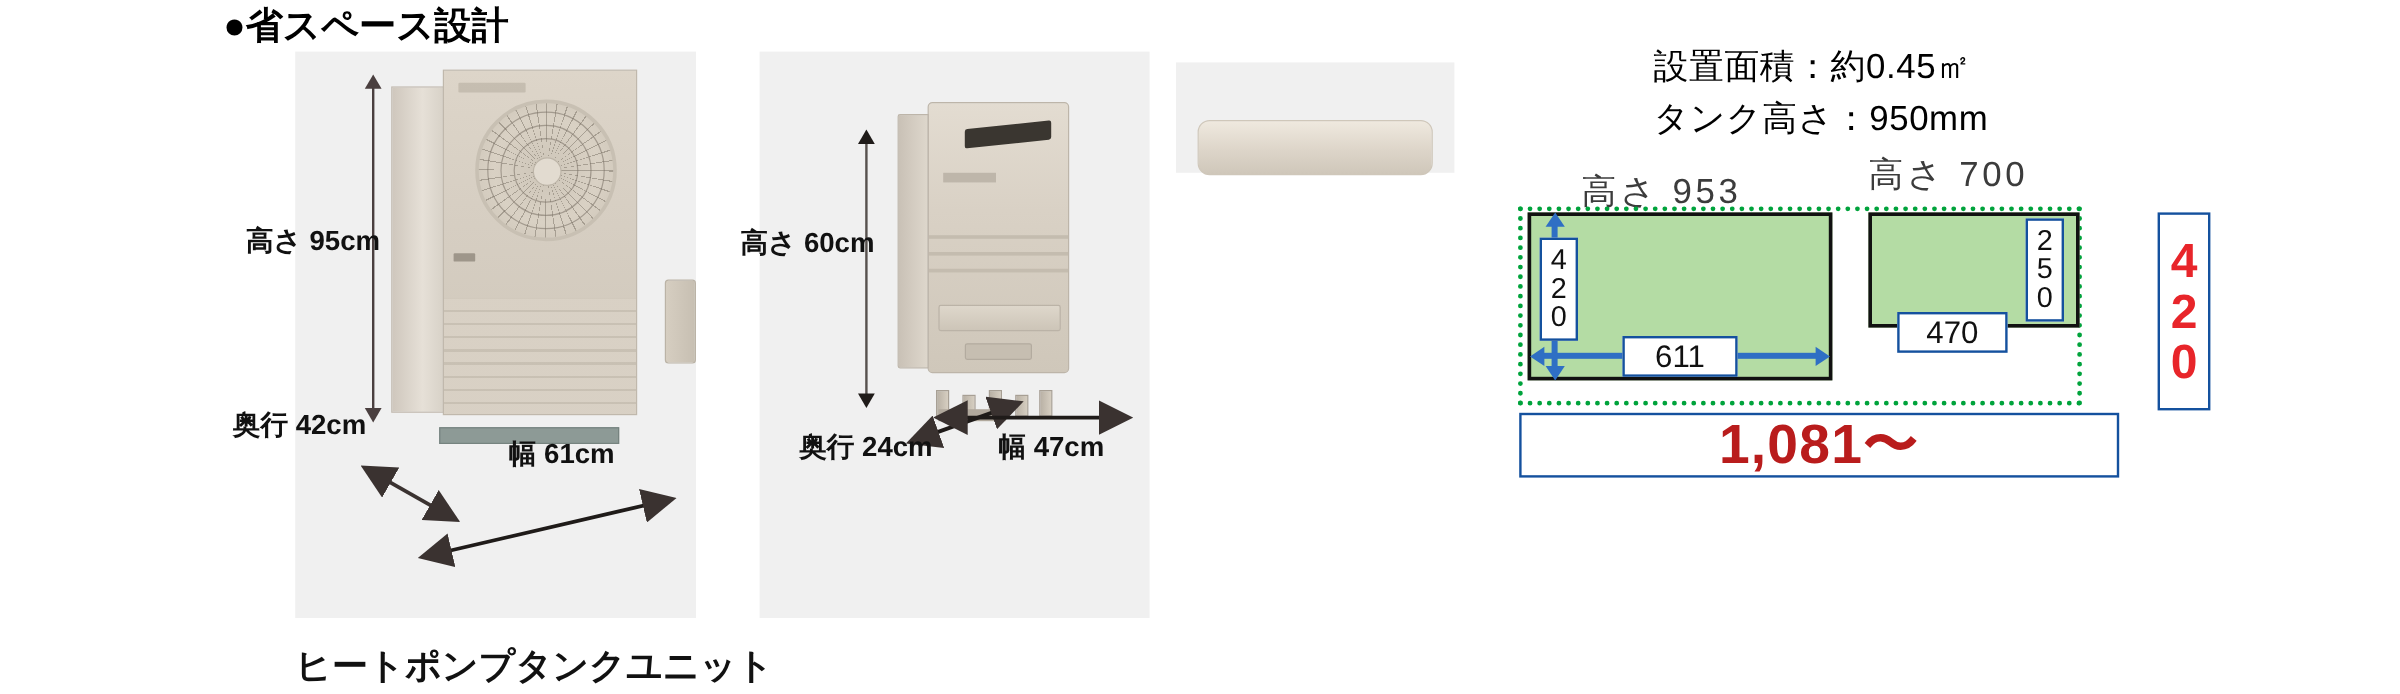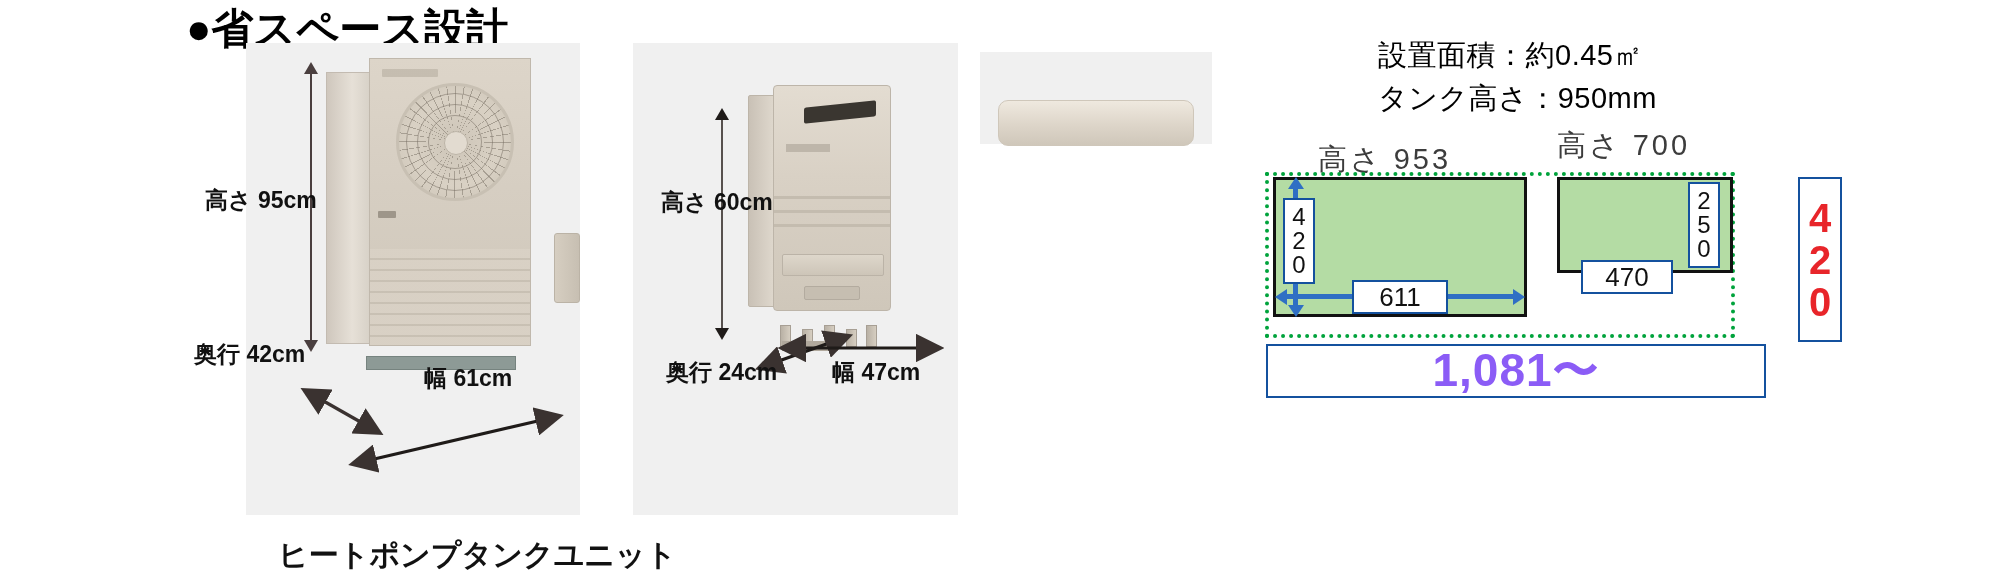--- a/index.html
+++ b/index.html
@@ -8,21 +8,21 @@
     background:#ffffff;
     font-family:"Liberation Sans","DejaVu Sans",sans-serif;
     overflow:hidden;
     position:relative;
   }
   .root{position:absolute;left:0;top:0;width:2000px;height:578px;}
 
   
   .heading{
     position:absolute;left:186px;top:1px;
-    font-size:42px;font-weight:700;color:#000;
+    font-size:31px;font-weight:700;color:#000;
     letter-spacing:0px;white-space:nowrap;
   }
 
   
   .panel{position:absolute;background:#f0f0f0;}
   .panel-caption{
     position:absolute;text-align:center;
     font-size:30px;font-weight:700;color:#111;
     white-space:nowrap;
   }
@@ -123,21 +123,21 @@
 
   .blue-line-v{position:absolute;width:5px;background:#2f6fc4;}
   .blue-line-h{position:absolute;height:5px;background:#2f6fc4;}
   .blue-head{position:absolute;width:0;height:0;}
 
   .red-box{position:absolute;background:#fff;border:2px solid #14519e;box-sizing:border-box;
      display:flex;flex-direction:column;align-items:center;justify-content:center;
      color:#e8252a;font-weight:700;font-size:40px;line-height:1.05;}
   .total-box{position:absolute;background:#fff;border:2px solid #14519e;box-sizing:border-box;
      display:flex;align-items:center;justify-content:center;
-     font-size:46px;color:#8b5cf6;font-weight:700;letter-spacing:1px;}
+     font-size:46px;color:#b91c1c;font-weight:700;letter-spacing:1px;}
 
   .tank-photo{position:absolute;}
   .tank-body{position:absolute;left:0;top:0;width:100%;height:100%;
      background:linear-gradient(to bottom,#efe9df,#ddd5c9 55%,#cfc7ba);
      border-radius:10px;border:1px solid #cfc7ba;box-sizing:border-box;}
 </style>
 </head>
 <body>
 
 <div class="root">
@@ -181,21 +181,21 @@
     </defs>
     <line x1="22" y1="9" x2="66" y2="34" stroke="#3a3230" stroke-width="3.2" marker-start="url(#ahL)" marker-end="url(#ahR)"></line>
   </svg>
   <div class="dim-label" style="left:194px;top:339px;">奥行 42cm</div>
 
   <svg style="position:absolute;left:360px;top:398px;width:200px;height:70px;overflow:visible;">
     <line x1="10" y1="62" x2="182" y2="22" stroke="#1f1b19" stroke-width="3.2" marker-start="url(#ahL)" marker-end="url(#ahR)"></line>
   </svg>
   <div class="dim-label" style="left:424px;top:363px;">幅 61cm</div>
 
-  <div class="panel-caption" style="left:246px;top:535px;width:334px;margin-left:32px;">ヒートポンプタンクユニット</div>
+  <div class="panel-caption" style="left:246px;top:535px;width:334px;">ヒートポンプタンクユニット</div>
 
   <div class="panel" style="left:633px;top:43px;width:325px;height:472px;"></div>
 
   <div class="gw-unit" style="left:748px;top:85px;width:170px;height:240px;">
     <div class="gw-side"></div>
     <div class="gw-front">
       <div class="gw-slot"></div>
       <div class="gw-brand"></div>
       <div class="gw-band" style="top:110px;"></div>
       <div class="gw-band" style="top:124px;"></div>
@@ -211,21 +211,21 @@
       <div class="gw-pipe" style="left:100px;height:22px;"></div>
     </div>
     <div class="gw-tray"></div>
   </div>
 
   <div class="arrow" style="left:714px;top:108px;width:16px;height:232px;">
     <div class="arr-line-v" style="top:8px;bottom:8px;background:#57514e;"></div>
     <div class="arr-head" style="left:1px;top:0;border-left:7px solid transparent;border-right:7px solid transparent;border-bottom:12px solid #1f1b19;"></div>
     <div class="arr-head" style="left:1px;bottom:0;border-left:7px solid transparent;border-right:7px solid transparent;border-top:12px solid #1f1b19;"></div>
   </div>
-  <div class="dim-label" style="left:617px;top:187px;margin-left:44px;">高さ 60cm</div>
+  <div class="dim-label" style="left:617px;top:187px;">高さ 60cm</div>
 
   <svg style="position:absolute;left:770px;top:330px;width:90px;height:48px;overflow:visible;">
     <line x1="6" y1="32" x2="62" y2="12" stroke="#1f1b19" stroke-width="3.2" marker-start="url(#ahL)" marker-end="url(#ahR)"></line>
   </svg>
   <div class="dim-label" style="left:666px;top:357px;">奥行 24cm</div>
 
   <svg style="position:absolute;left:790px;top:330px;width:160px;height:40px;overflow:visible;">
     <line x1="10" y1="18" x2="132" y2="18" stroke="#1f1b19" stroke-width="3.2" marker-start="url(#ahL)" marker-end="url(#ahR)"></line>
   </svg>
   <div class="dim-label" style="left:832px;top:357px;text-align:right;">幅 47cm</div>

